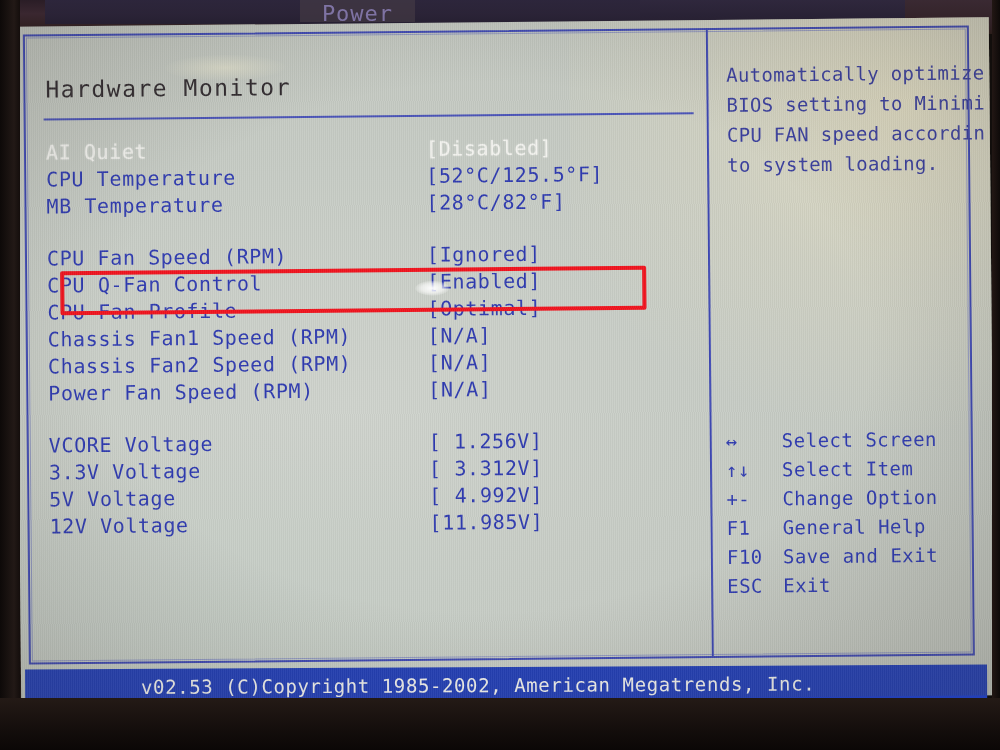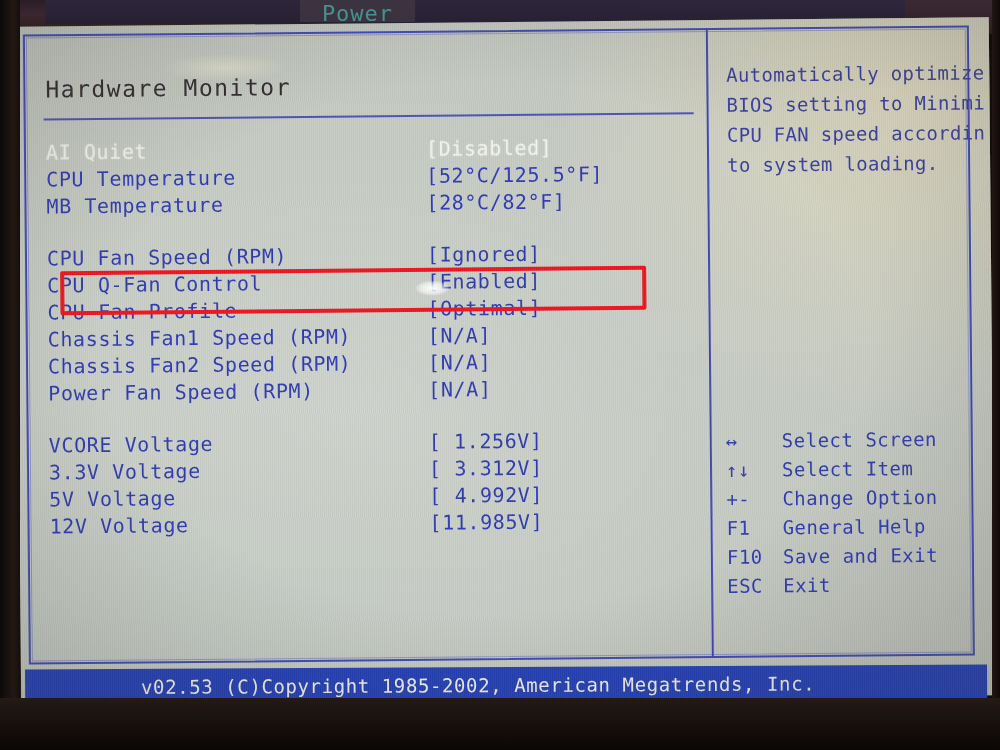--- a/index.html
+++ b/index.html
@@ -47,21 +47,21 @@
     background:linear-gradient(180deg,#2e2840 0%,#241f33 100%);
     opacity:.85;
   }
   .menu-tab{
     position:absolute;left:300px;top:-8px;
     width:115px;height:30px;
     background:#4a4048;opacity:.55;
     display:flex;align-items:flex-end;justify-content:center;
   }
   .menu-tab span{
-    font-size:22px;color:#5eead4;letter-spacing:1px;
+    font-size:22px;color:#c4b5fd;letter-spacing:1px;
     transform:translateY(4px);
   }
 
   
   #screen{
     position:absolute;left:18px;top:22px;width:974px;height:678px;
     background:
       radial-gradient(ellipse 680px 420px at 34% 56%, #cfd3cd 0%, #c7ccc5 55%, #c2c7bf 100%);
     transform:rotate(-0.55deg);
     transform-origin:50% 50%;

